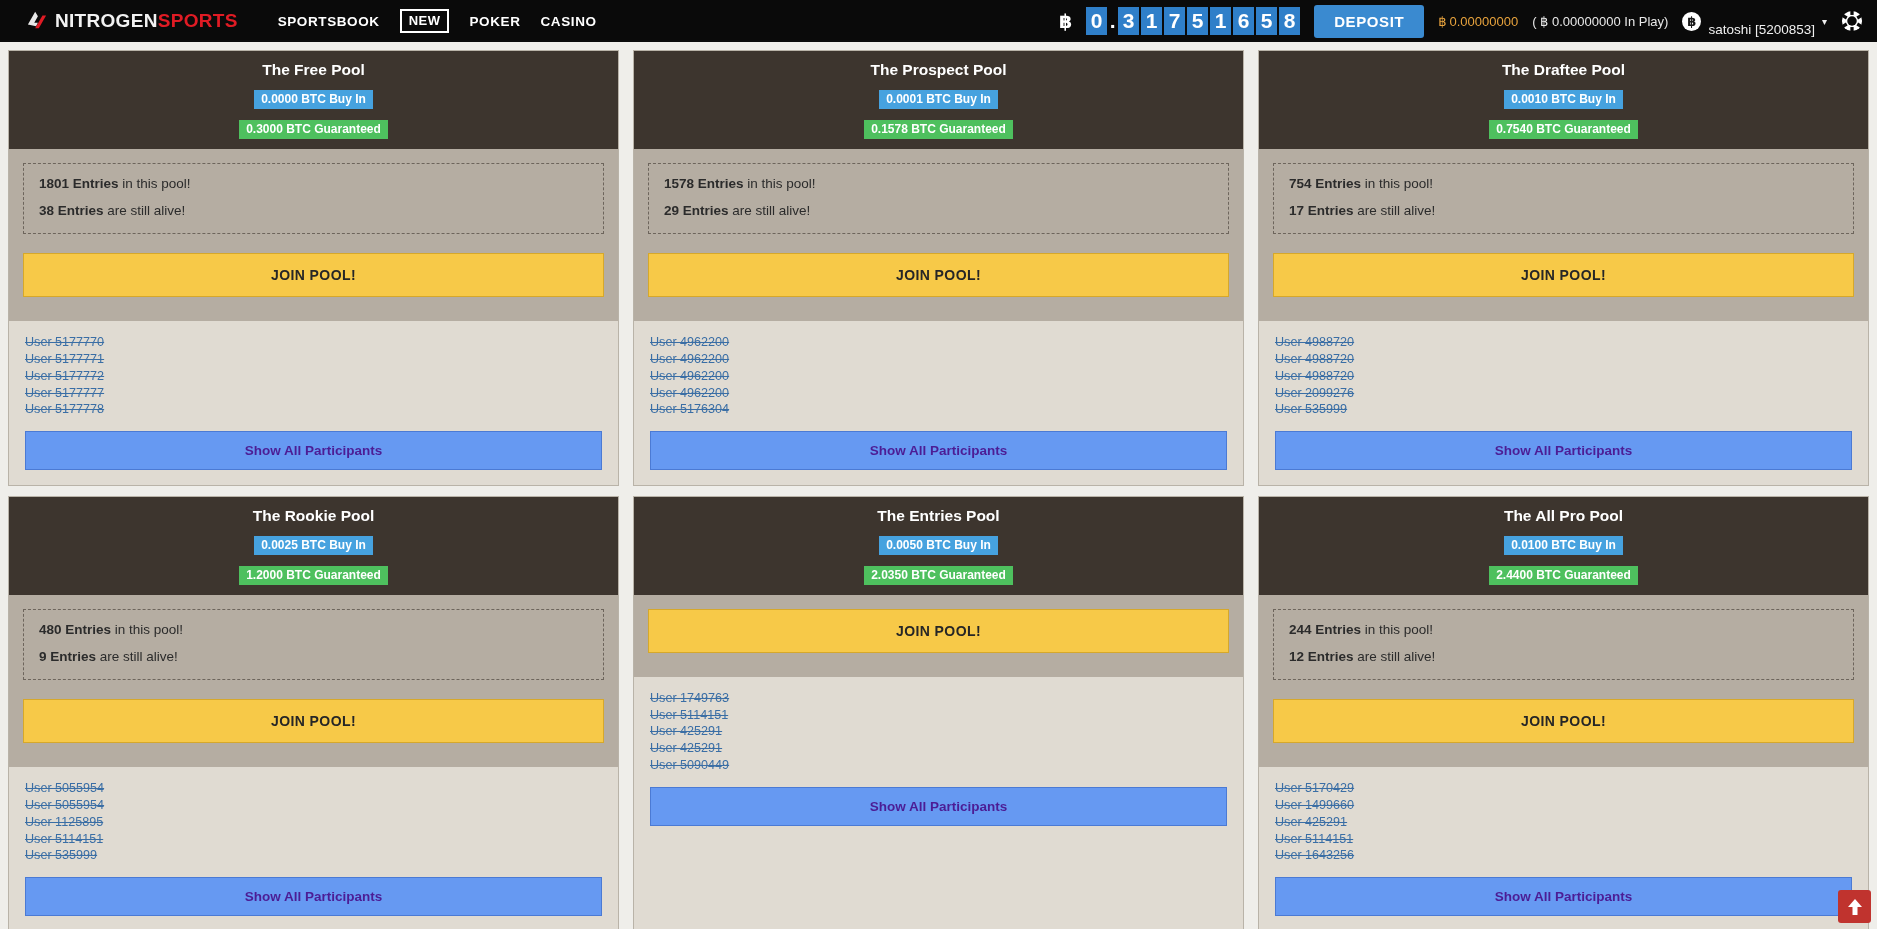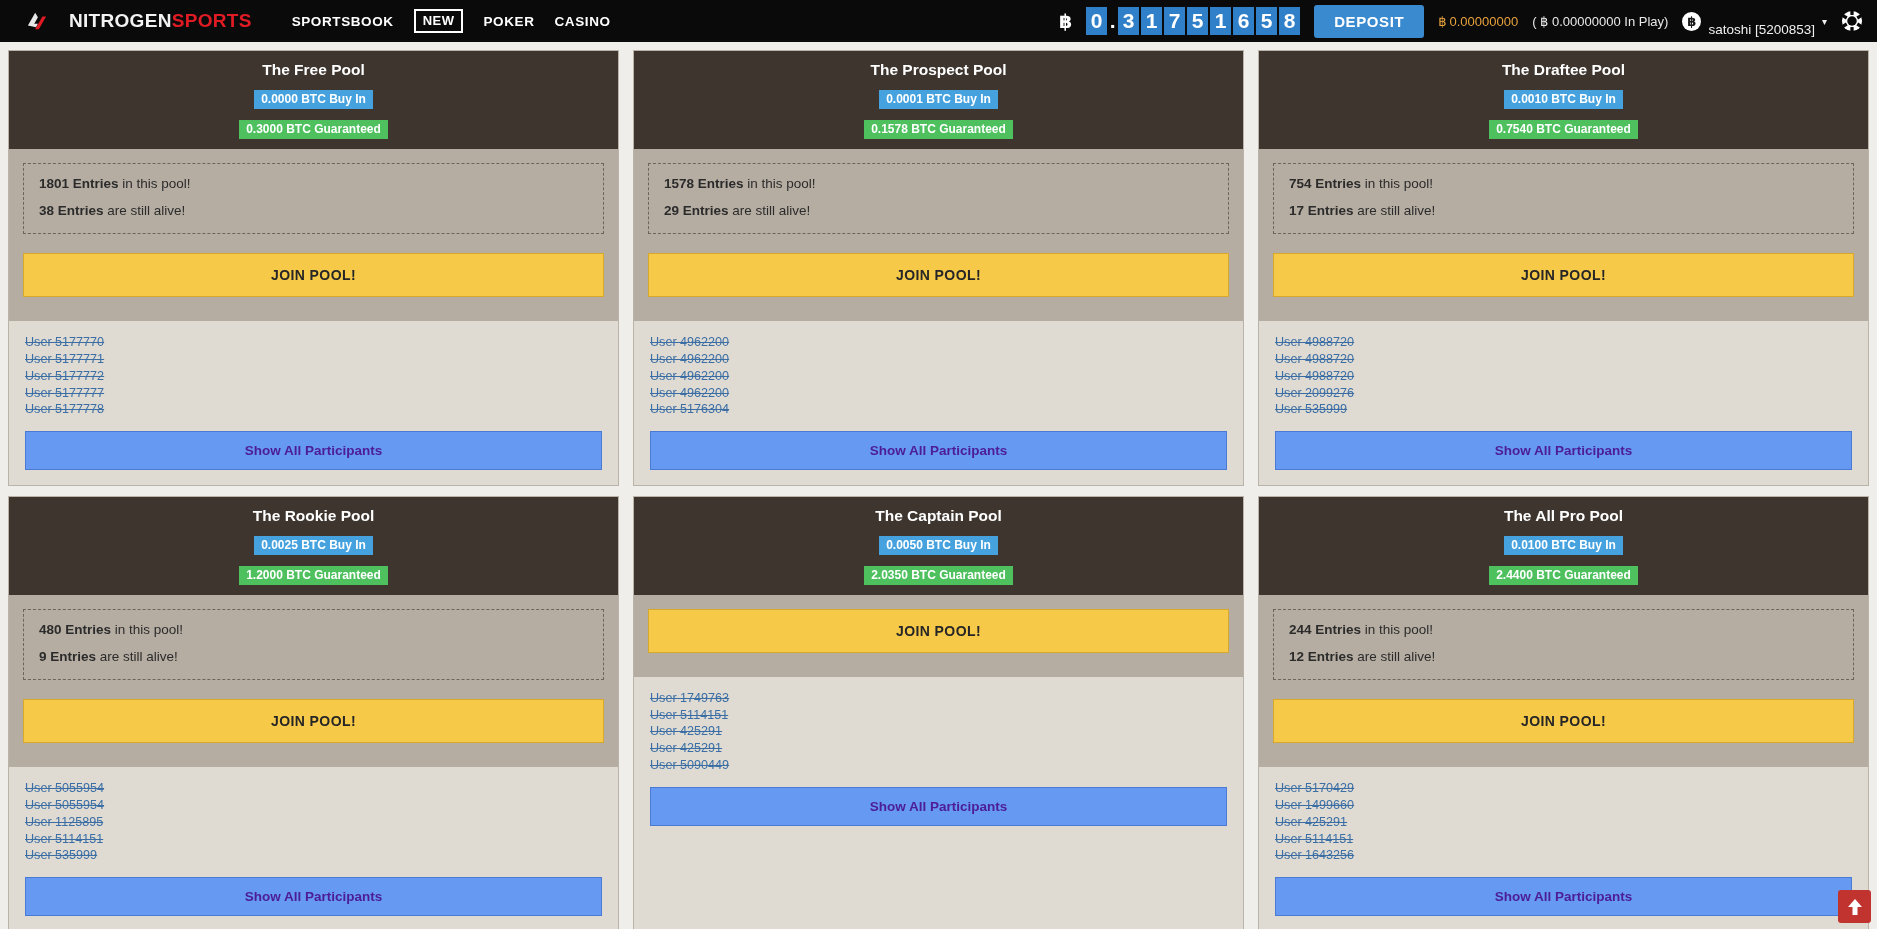--- a/index.html
+++ b/index.html
@@ -14,23 +14,23 @@
   
   .topbar {
     height: 42px;
     background: #0a0a0a;
     display: flex;
     align-items: center;
     position: relative;
     width: 100%;
   }
   .brand {
-    display: flex; align-items: center;
+    display: flex; 
     margin-left: 26px;
-    gap: 21px;
+    gap: 7px;
   }
   .brand-mark {
     width: 22px; height: 20px;
     display: block;
   }
   .brand-text {
     font-size: 19px; font-weight: bold;
     letter-spacing: 0.3px;
     font-family: "Liberation Sans", sans-serif;
   }
@@ -324,21 +324,21 @@
           <a class="participant">User 5055954</a>
           <a class="participant">User 1125895</a>
           <a class="participant">User 5114151</a>
           <a class="participant">User 535999</a>
         </div>
         <button class="show-all-btn">Show All Participants</button>
       </div>
     </div>
     <div class="card">
       <div class="card-head">
-        <span class="card-title">The Captain Pool</span>
+        <span class="card-title">The Entries Pool</span>
         <span class="tag tag-buyin">0.0050 BTC Buy In</span>
         <span class="tag tag-guar">2.0350 BTC Guaranteed</span>
       </div>
       <div class="card-body">
         <button class="join-btn">JOIN POOL!</button>
       </div>
       <div class="card-foot">
         <div class="participants">
           <a class="participant">User 1749763</a>
           <a class="participant">User 5114151</a>

